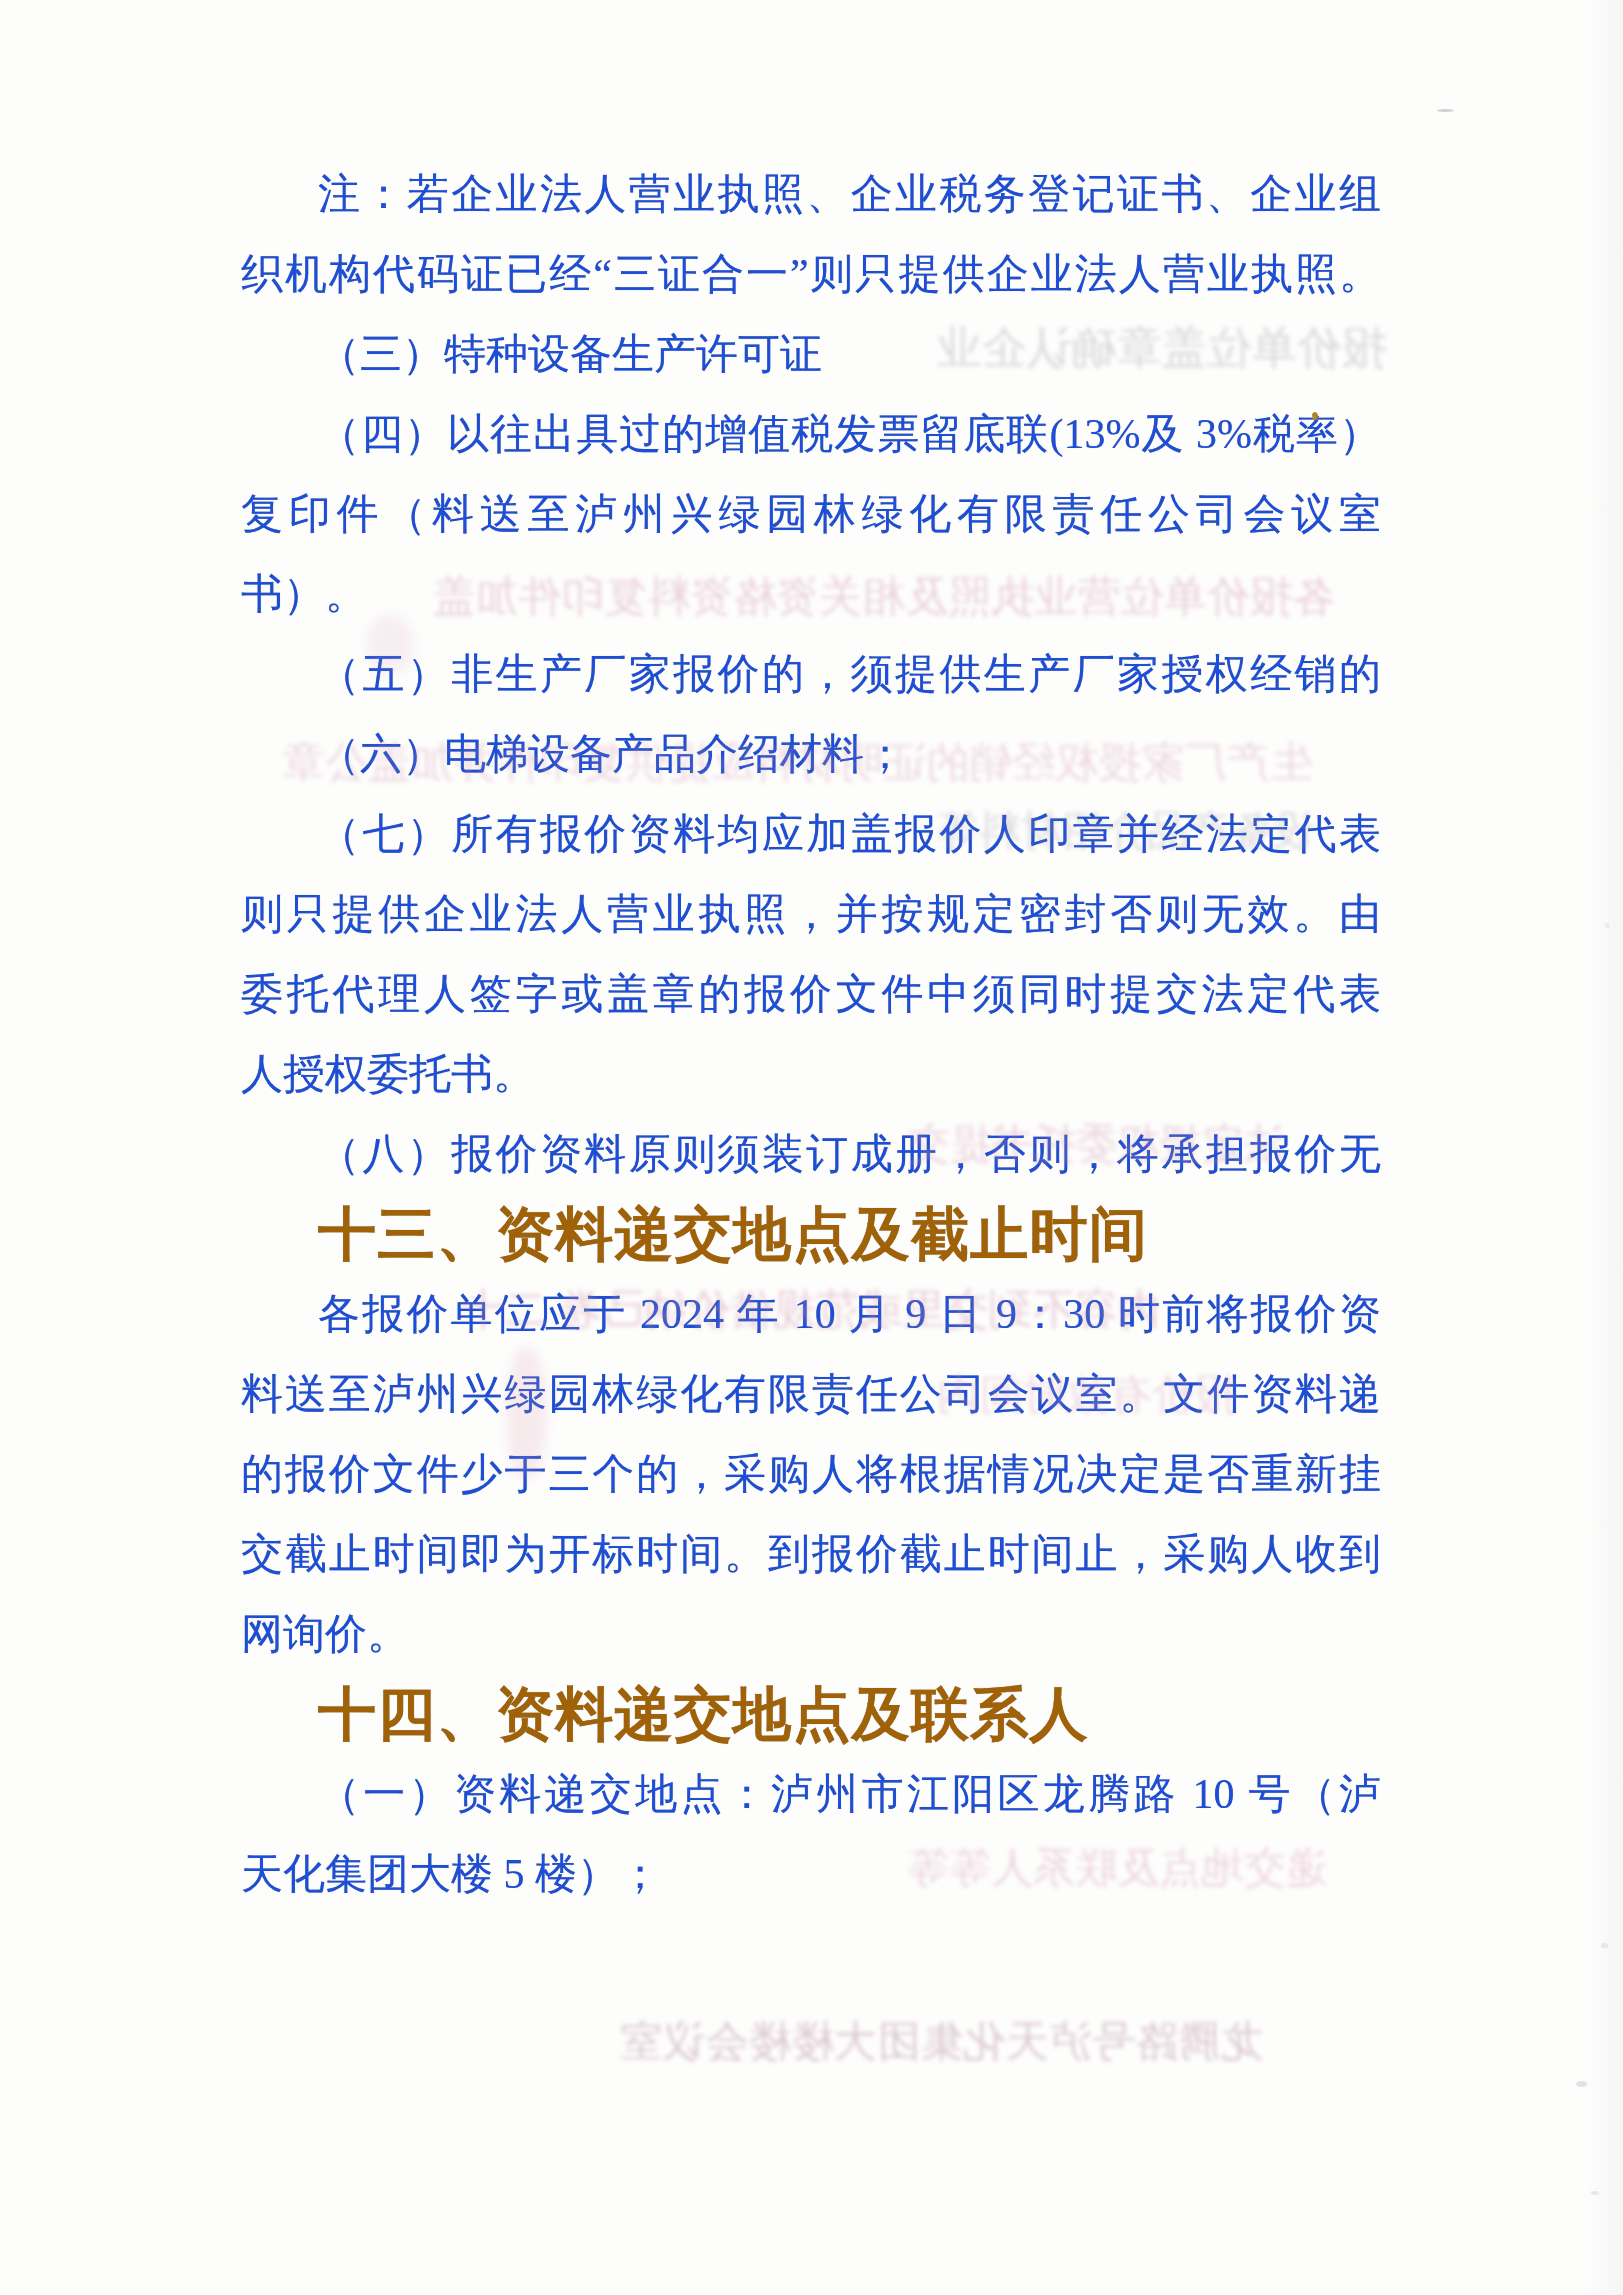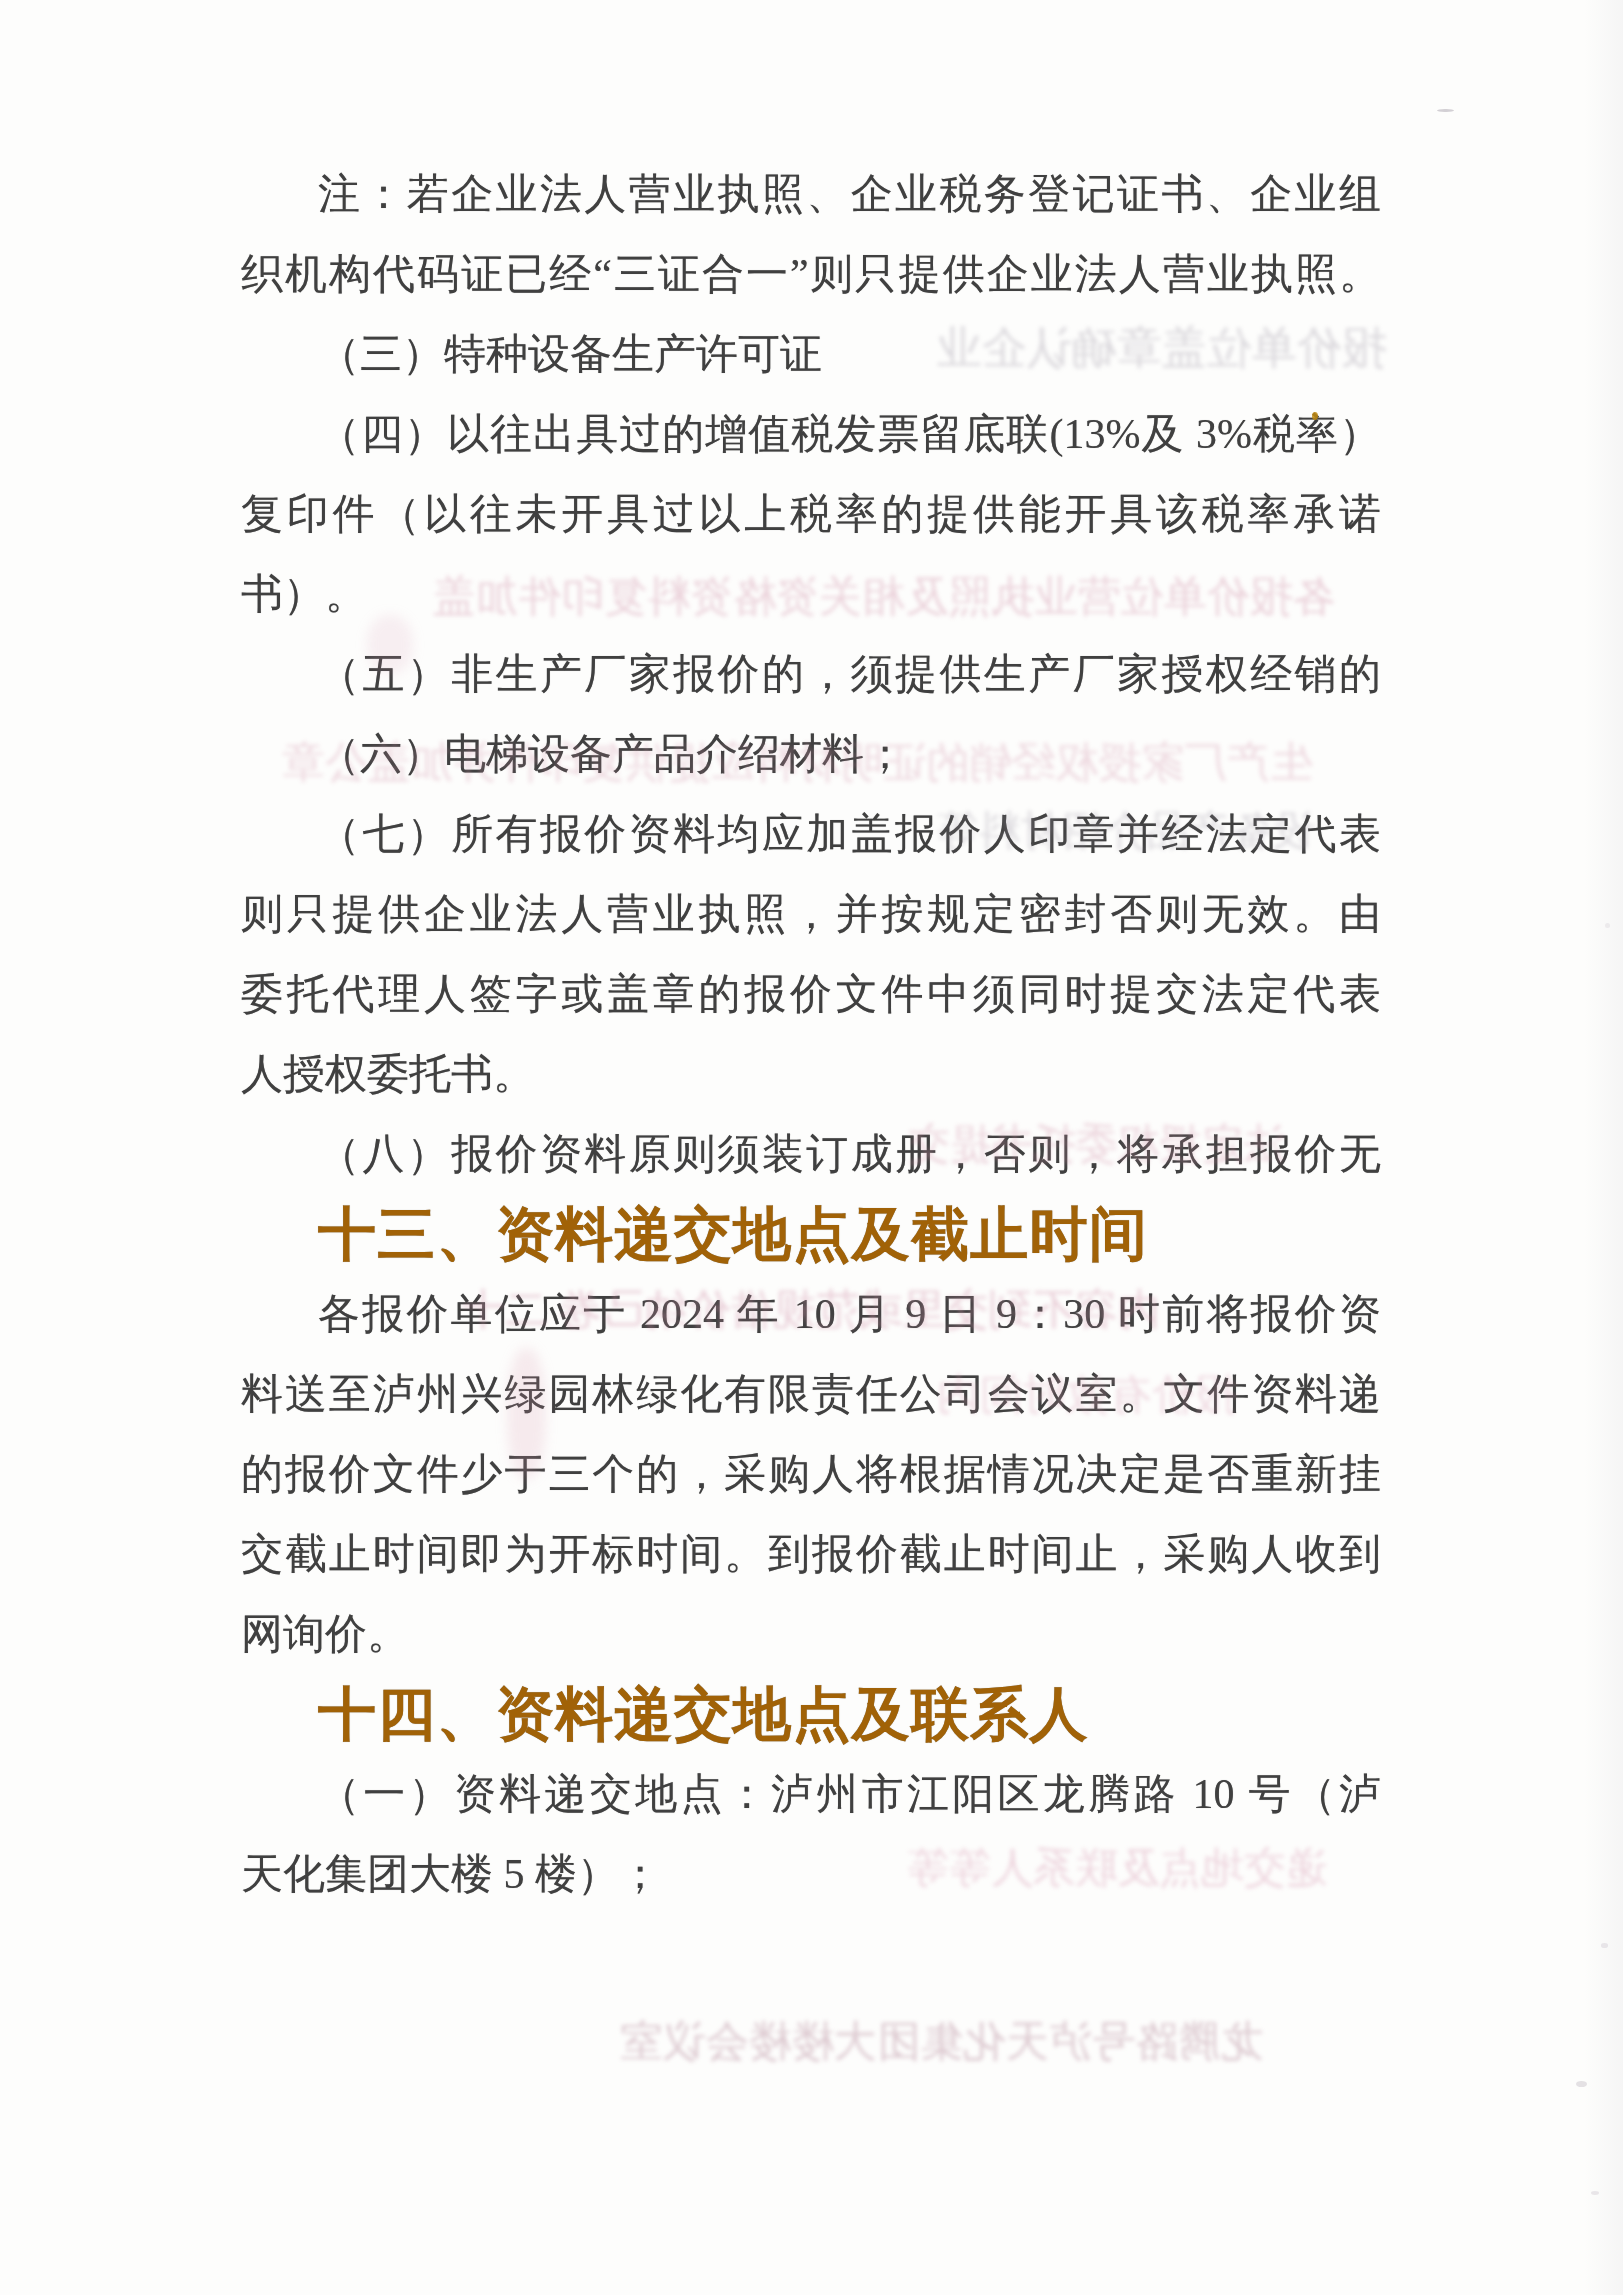--- a/index.html
+++ b/index.html
@@ -17,21 +17,21 @@
     pointer-events:none;
   }
   .body-text{
     position:absolute;
     left:241px;top:154px;width:1140px;
   }
   .line{
     height:80px;
     line-height:80px;
     font-size:42px;
-    color:#404040;
+    color:#1d4ed8;
     text-shadow:0 0 0.7px rgba(20,20,20,0.45);
     white-space:normal;
     overflow:visible;
   }
   .line.fill{
     text-align:justify;
     text-align-last:justify;
     text-justify:inter-character;
   }
   .line.indent{ text-indent:77px; }
@@ -66,21 +66,21 @@
 </style>
 </head>
 <body>
 
 <div class="page">
   <div class="body-text">
       <div class="line body indent fill">注：若企业法人营业执照、企业税务登记证书、企业组</div>
       <div class="line body fill">织机构代码证已经“三证合一”则只提供企业法人营业执照。</div>
       <div class="line body indent">（三）特种设备生产许可证</div>
       <div class="line body indent fill">（四）以往出具过的增值税发票留底联(13%及 3%税率）</div>
-      <div class="line body fill">复印件（以往未开具过以上税率的提供能开具该税率承诺</div>
+      <div class="line body fill">复印件（料送至泸州兴绿园林绿化有限责任公司会议室</div>
       <div class="line body">书）。</div>
       <div class="line body indent fill">（五）非生产厂家报价的，须提供生产厂家授权经销的</div>
       <div class="line body indent">（六）电梯设备产品介绍材料；</div>
       <div class="line body indent fill">（七）所有报价资料均应加盖报价人印章并经法定代表</div>
       <div class="line body fill">则只提供企业法人营业执照，并按规定密封否则无效。由</div>
       <div class="line body fill">委托代理人签字或盖章的报价文件中须同时提交法定代表</div>
       <div class="line body">人授权委托书。</div>
       <div class="line body indent fill">（八）报价资料原则须装订成册，否则，将承担报价无</div>
       <div class="line heading indent">十三、资料递交地点及截止时间</div>
       <div class="line body indent fill">各报价单位应于 2024 年 10 月 9 日 9：30 时前将报价资</div>

